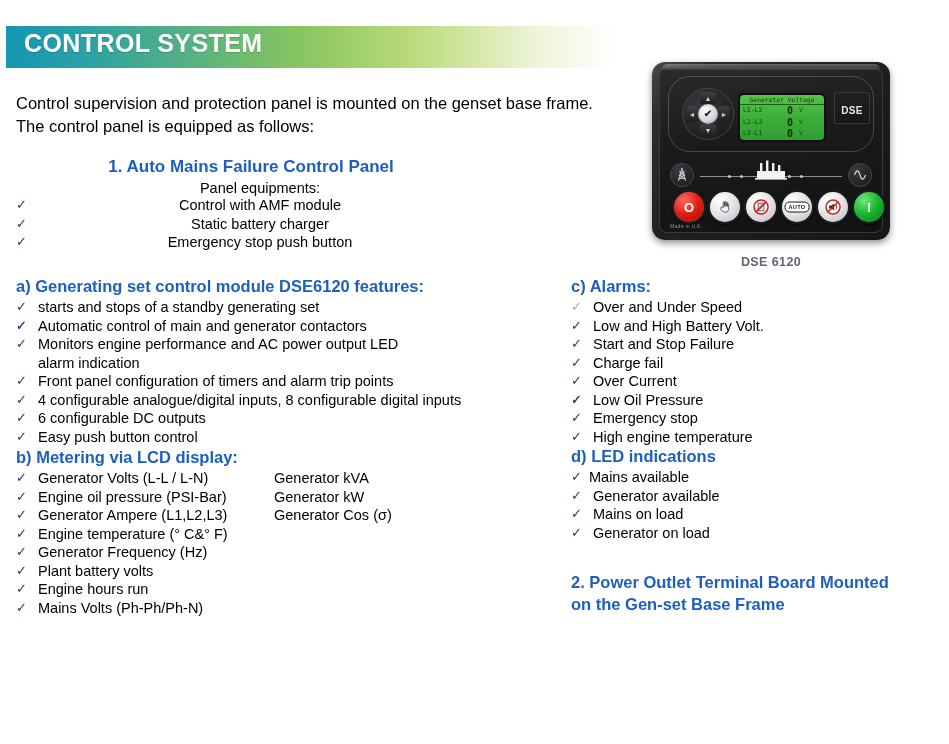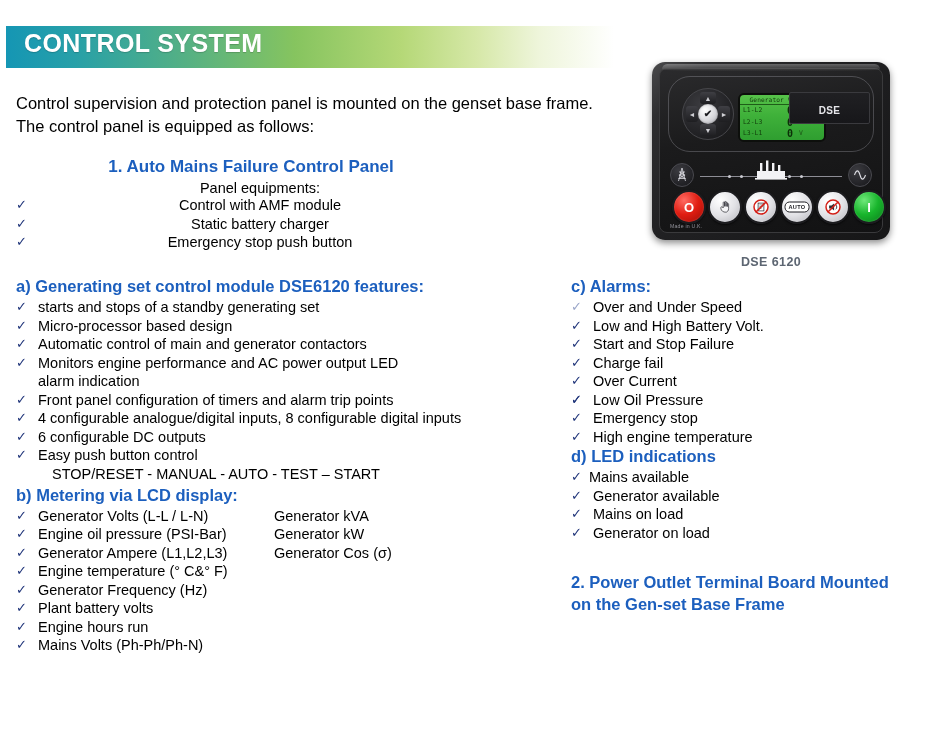--- a/index.html
+++ b/index.html
@@ -296,21 +296,20 @@
   
   .dse-logo {
     position: absolute;
     right: 20px;
     top: 30px;
     width: 34px;
     height: 30px;
     background: linear-gradient(to bottom, #202023 0%, #17171a 100%);
     border: 1px solid #3a3a3e;
     border-radius: 2px;
-    padding-left: 45px;
   }
   .dse-logo span {
     position: absolute;
     left: 50%; top: 56%;
     transform: translate(-50%,-50%);
     color: #e6e6ea;
     font-size: 10px;
     font-weight: bold;
     letter-spacing: 0.3px;
   }
@@ -445,30 +444,29 @@
     <li><span class="tick">✓</span><span>Emergency stop push button</span></li>
   </ul>
 </div>
 
 <div class="col-left">
 
   <div class="blkhead h-blue">a) Generating set control module DSE6120 features:</div>
   <ul class="checks">
     <li><span class="tick">✓</span></li>
     <li class="cont"><span>starts and stops of a standby generating set</span></li>
-    <li class="ind4"><span class="tick">✓</span><span>Micro-processor based design</span></li>
+    <li class="ind4"><span class="tick">✓</span></li>
     <li class="ind4"><span class="tick">✓</span><span>Automatic control of main and generator contactors</span></li>
     <li class="ind4"><span class="tick">✓</span><span>Monitors engine performance and AC power output LED</span></li>
     <li class="cont"><span>alarm indication</span></li>
     <li class="ind4"><span class="tick">✓</span><span>Front panel configuration of timers and alarm trip points</span></li>
     <li class="ind4"><span class="tick">✓</span><span>4 configurable analogue/digital inputs, 8 configurable digital inputs</span></li>
     <li class="ind4"><span class="tick">✓</span><span>6 configurable DC outputs</span></li>
     <li class="ind4"><span class="tick">✓</span><span>Easy push button control</span></li>
   </ul>
-  <div class="pushline">STOP/RESET - MANUAL - AUTO - TEST – START</div>
 
   <div class="blkhead h-blue" style="margin-top:2px">b) Metering via LCD display:</div>
   <div class="met-list">
     <ul class="checks">
       <li class="ind4"><span class="tick">✓</span><span>Generator Volts (L-L / L-N)</span></li>
       <li class="ind4"><span class="tick">✓</span><span>Engine oil  pressure (PSI-Bar)</span></li>
       <li class="ind4"><span class="tick">✓</span><span>Generator Ampere (L1,L2,L3)</span></li>
       <li class="ind4"><span class="tick">✓</span><span>Engine temperature (°  C&amp;°  F)</span></li>
       <li class="ind4"><span class="tick">✓</span><span>Generator Frequency (Hz)</span></li>
       <li class="ind4"><span class="tick">✓</span><span>Plant battery volts</span></li>

